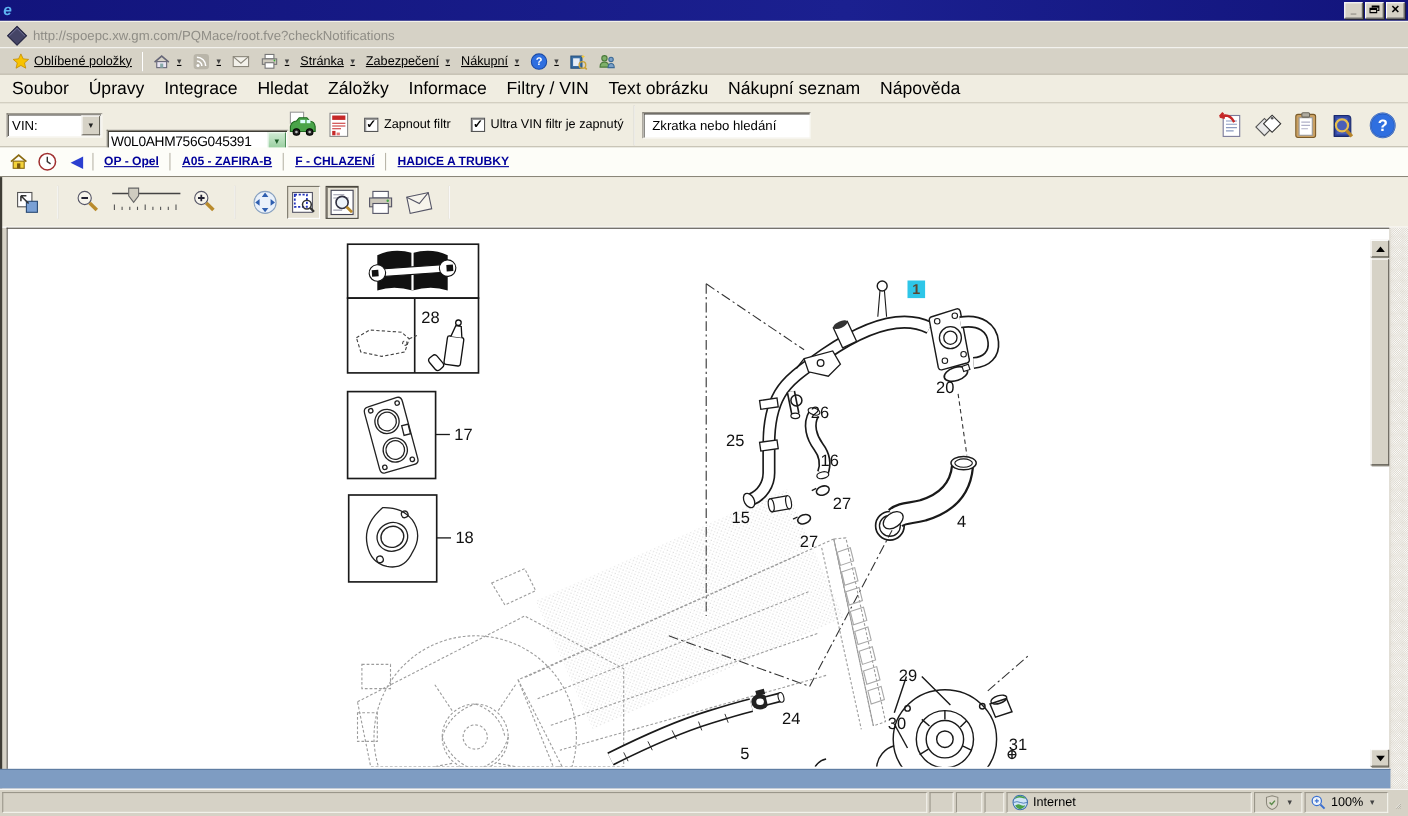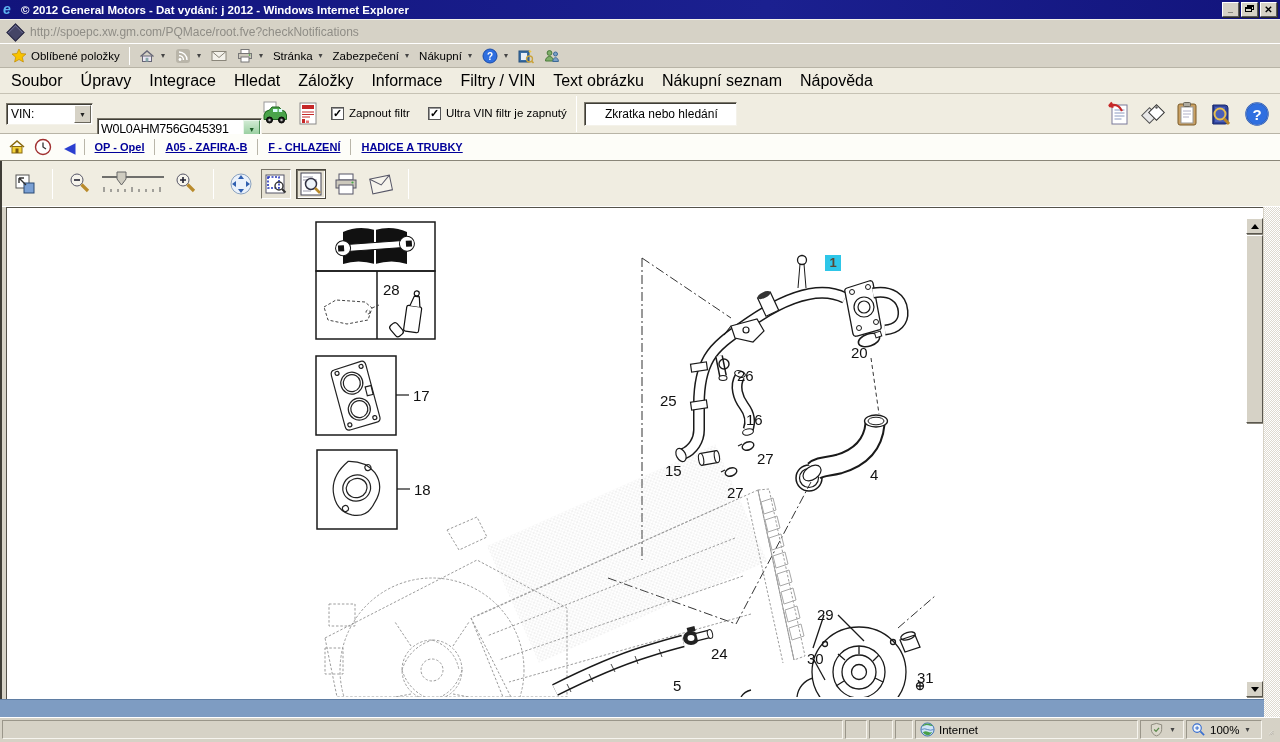--- a/index.html
+++ b/index.html
@@ -28,21 +28,21 @@
   
   .addressbar{position:absolute;left:0;top:19px;width:1280px;height:25px;background:#d6d2c6;
     border-top:1px solid #f3f1ea;display:flex;align-items:center;padding:0 6px;}
   .compass{width:13px;height:13px;background:#454566;transform:rotate(45deg);margin:0 8px 0 3px;
     border:1px solid #2c2c46;box-shadow:inset 1px 1px 0 #6a6a90;}
   .url-text{color:#8f8d86;font-size:12px;white-space:nowrap;}
   .addr-field{position:absolute;left:0;top:1px;right:0;height:23px;border-bottom:1px solid #fff;}
 
   
   .favbar{position:absolute;left:0;top:44px;width:1280px;height:24px;background:#d6d2c6;
-    display:flex;align-items:center;padding:0 6px;border-bottom:1px solid #b8b4a6;}
+    display:flex;align-items:center;padding:0 6px;border-bottom:1px solid #b8b4a6;text-decoration:underline;}
   .fav-item{display:flex;align-items:center;gap:4px;padding:2px 5px;cursor:default;}
   .fav-label{font-size:11.5px;}
   .vsep{width:1px;height:18px;background:#9b978a;border-right:1px solid #fff;margin:0 4px;}
   .caret::after{content:"▾";font-size:8px;color:#444;margin-left:2px;}
   .icon16{width:16px;height:16px;display:inline-block;}
 
   
   .menubar{position:absolute;left:0;top:68px;width:1280px;height:26px;background:#f0ede1;
     display:flex;align-items:center;gap:0;padding:0 2px;border-bottom:1px solid #c6c2b4;}
   .mi{padding:3px 9px;font-size:16px;cursor:default;}
@@ -59,21 +59,21 @@
     font-size:7px;color:#222;cursor:default;}
   .vin-combo{position:absolute;left:97px;top:24px;width:165px;height:22px;display:flex;align-items:center;
     padding-left:3px;font-size:12.5px;letter-spacing:-0.3px;}
   .dd-btn.xp{background:linear-gradient(#cfead2,#8fca97);border-color:#e8f6ea #4e8f58 #4e8f58 #e8f6ea;color:#1c5c28;}
   .chk{position:absolute;top:13px;width:13px;height:13px;background:#fff;border:1px solid #555;
     box-shadow:inset 1px 1px 0 #999;font-size:11px;line-height:11px;text-align:center;color:#000;cursor:default;}
   .chk::after{content:"✓";font-weight:bold;}
   .chk-label{position:absolute;top:13px;font-size:11.5px;white-space:nowrap;}
   .vin-sep{position:absolute;left:576px;top:2px;height:36px;width:1px;background:#aaa69a;border-right:1px solid #fff;}
   .search-field{position:absolute;left:584px;top:8px;width:153px;height:24px;display:flex;align-items:center;
-    padding-left:20px;font-size:12px;}
+    padding-left:8px;font-size:12px;}
   .icon26{width:26px;height:26px;display:inline-block;position:absolute;top:7px;cursor:default;}
 
   
   .bcbar{position:absolute;left:0;top:134px;width:1280px;height:27px;background:#fdfdf8;
     border-bottom:1px solid #8a8678;display:flex;align-items:center;padding:0 8px;}
   .bc-link{color:#00009a;font-weight:bold;text-decoration:underline;font-size:11px;
     white-space:nowrap;cursor:pointer;padding:0 10px;}
   .bc-sep{width:1px;height:16px;background:#b9b6a9;}
   .back-arrow{color:#2b3fd0;font-size:15px;margin:0 8px 0 12px;cursor:pointer;line-height:15px;}
 
@@ -119,21 +119,20 @@
     padding:0 4px;gap:4px;font-size:11.5px;text-align:center;}
   .grip{width:14px;display:flex;align-items:flex-end;justify-content:flex-end;border:none;}
 </style>
 </head>
 <body>
 
 <div class="win">
 
   <div class="titlebar">
     <span class="ie-logo">e</span>
-    <span class="title-text">© 2012 General Motors - Dat vydání: j 2012 - Windows Internet Explorer</span>
     <span class="winbtns">
       <span class="wbtn">_</span>
       <span class="wbtn">
           <span class="restore-glyph">
             <i></i>
             <i></i>
           </span>
         </span>
       <span class="wbtn close">✕</span>
     </span>

